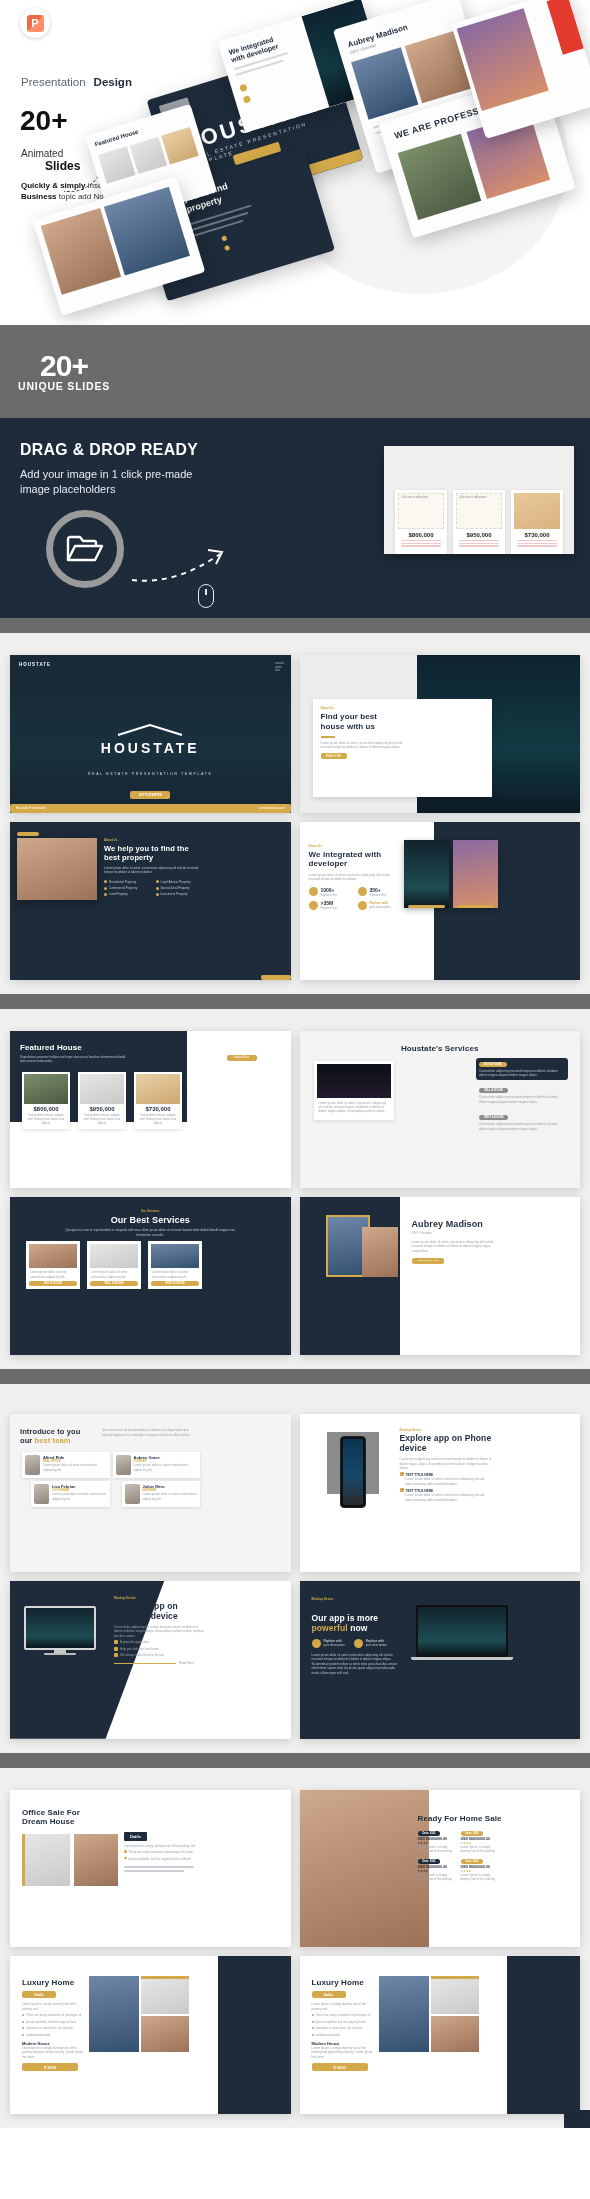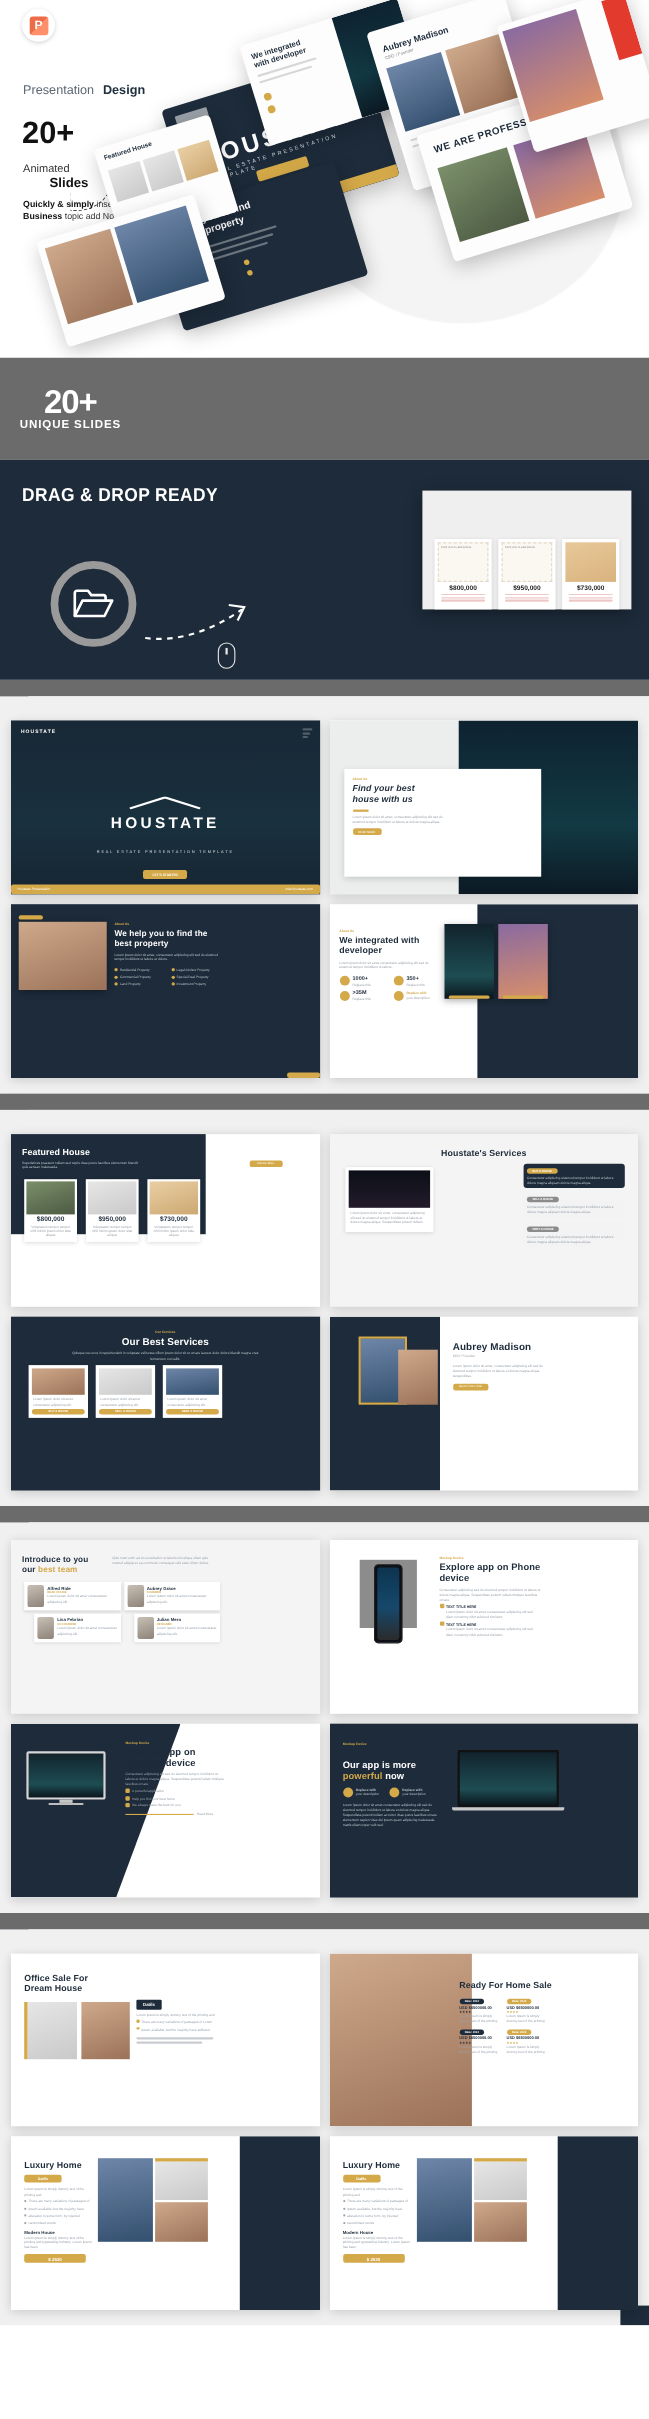--- a/index.html
+++ b/index.html
@@ -220,20 +220,21 @@
 
   <div class="specbar">
     <div class="spec-right">
       <div class="big">20+</div>
       <div class="small">UNIQUE SLIDES</div>
     </div>
   </div>
 
   <div class="dragdrop">
     <div class="dd-title">DRAG &amp; DROP READY</div>
+    <div class="dd-desc">Add your image in 1 click pre-made image placeholders</div>
 
     <div class="folder-ring">
       <svg width="40" height="32" viewBox="0 0 40 32" fill="none" stroke="#fff" stroke-width="2.4" stroke-linejoin="round">
         <path d="M3 27 V6 a2 2 0 0 1 2-2 h10 l3 4 h11 a2 2 0 0 1 2 2 v3"></path>
         <path d="M3 27 L10 13 h27 l-7 14 Z"></path>
       </svg>
     </div>
 
     <svg class="dd-arrow" viewBox="0 0 110 40">
       <path d="M2 34 C 30 38, 62 28, 90 8" stroke="#fff" stroke-width="2" fill="none" stroke-dasharray="5 5"></path>
@@ -300,21 +301,21 @@
           <span style="font-size:3px;color:#fff;">Houstate Presentation</span>
           <span style="font-size:3px;color:#fff;">www.houstate.com</span>
         </div>
       </div>
 
       <div class="slide">
         <div style="position:absolute;left:0;top:0;width:42%;height:100%;background:#eceded;"></div>
         <div class="city" style="position:absolute;right:0;top:0;width:58%;height:100%;"></div>
         <div style="position:absolute;left:13px;top:28%;width:64%;height:62%;background:#fff;box-shadow:0 2px 6px rgba(0,0,0,.15);padding:7px 8px;">
           <div class="kicker">About Us</div>
-          <div class="h-slide" style="font-size:8px;line-height:10px;margin-top:2px;max-width:70px;font-style:italic;">Find your best house with us</div>
+          <div class="h-slide" style="font-size:8px;line-height:10px;margin-top:2px;max-width:70px;">Find your best house with us</div>
           <div class="goldline" style="margin:4px 0 3px;"></div>
           <div class="tiny" style="max-width:86px;">Lorem ipsum dolor sit amet, consectetur adipiscing elit sed do eiusmod tempor incididunt ut labore et dolore magna aliqua.</div>
           <div class="goldbtn" style="width:26px;height:6px;margin-top:4px;color:#fff;font-size:2.6px;display:flex;align-items:center;justify-content:center;">READ MORE</div>
         </div>
       </div>
 
       <div class="slide s-dark">
         <div class="photo per" style="position:absolute;left:7px;top:16px;width:80px;height:62px;box-shadow:0 2px 8px rgba(0,0,0,.4);"></div>
         <div class="goldbtn" style="position:absolute;left:7px;top:10px;width:22px;height:4px;"></div>
         <div style="position:absolute;left:94px;top:16px;width:98px;">
@@ -481,21 +482,21 @@
           <div class="tiny" style="margin-top:2px;">CEO / Founder</div>
           <div class="tiny" style="margin-top:4px;">Lorem ipsum dolor sit amet, consectetur adipiscing elit sed do eiusmod tempor incididunt ut labore et dolore magna aliqua suspendisse.</div>
           <div class="goldbtn" style="width:32px;height:6px;margin-top:5px;color:#fff;font-size:2.4px;display:flex;align-items:center;justify-content:center;">ABOUT ONLY ONE</div>
         </div>
       </div>
     </div>
   </div>
 
   <div class="divider"></div>
   <div class="tab-left"></div>
-  <div class="sect" style="margin-top:-18px;padding-top:16px;">
+  <div class="sect" style="margin-top:-18px;padding-top:30px;">
     <div class="grid2">
 
       <div class="slide" style="background:#f4f4f4;">
         <div style="position:absolute;left:10px;top:13px;">
           <div class="h-slide" style="font-size:7.5px;line-height:9px;">
             <span>Introduce to you</span><br>
             <span>our </span><span class="txt-gold">best team</span>
           </div>
         </div>
         <div class="tiny" style="position:absolute;left:92px;top:14px;width:92px;">Quis nostr enim ad do exercitation ut laboris nisi aliqua ullam quis nostrud aliquip ex ea commodo consequat velit esse cillum dolore.</div>

